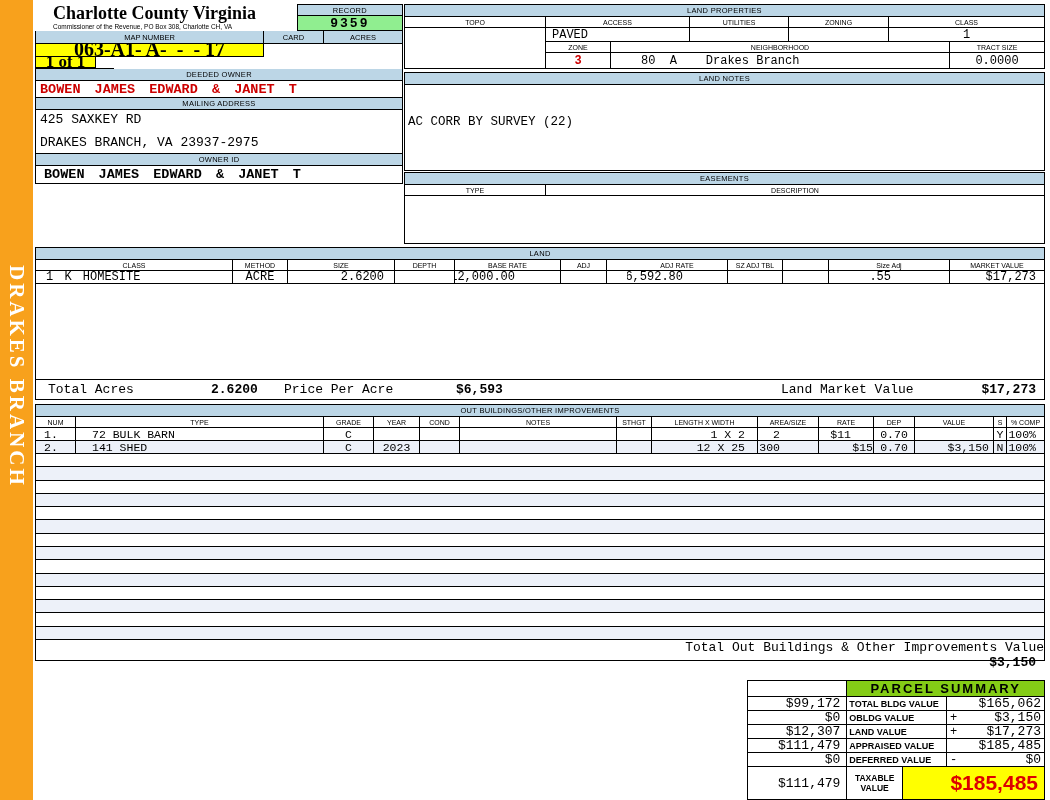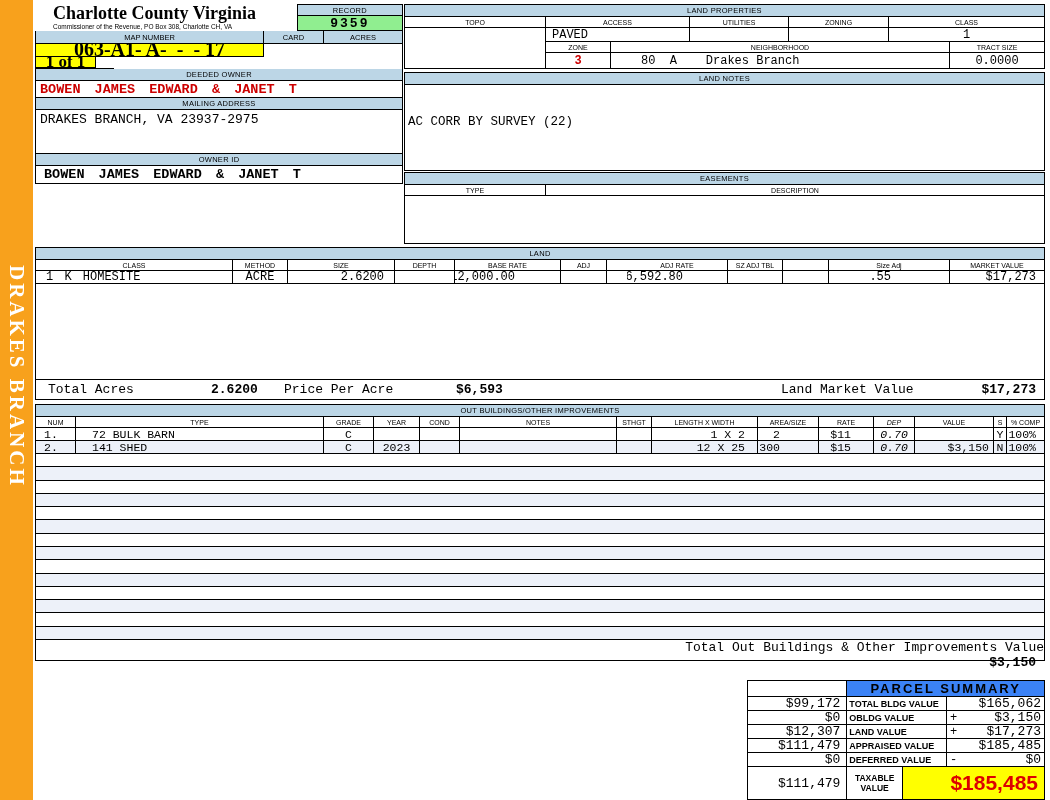--- a/index.html
+++ b/index.html
@@ -102,37 +102,37 @@
   .lc8 { width: 46px; } .lc9 { width: 121px; } .lc10 { width: 116px; flex: 1; }
   .land-empty { height: 96px; border-bottom: 1px solid #000; background: #fff; }
   .land-total { position: relative; height: 19px; font-size: 13px; }
   .land-total span { position: absolute; top: 2px; white-space: pre; }
   .lt-bold { font-weight: bold; }
 
   
   .ob { position: absolute; left: 35px; top: 404px; width: 1010px; border: 1px solid #000; }
   .oc0 { width: 40px; } .oc1 { width: 248px; } .oc2 { width: 50px; } .oc3 { width: 46px; }
   .oc4 { width: 40px; } .oc5 { width: 157px; } .oc6 { width: 35px; } .oc7 { width: 106px; }
-  .oc8 { width: 61px; } .oc9 { width: 55px; } .oc10 { width: 41px; font-style: italic; } .oc11 { width: 79px; }
+  .oc8 { width: 61px; } .oc9 { width: 55px; } .oc10 { width: 41px; } .oc11 { width: 79px; }
   .oc12 { width: 13px; } .oc13 { width: 39px; flex: 1; }
   .ob .datarow .cell { font-size: 11.5px; }
   .alt { background: #EDF1F9; }
   .ob-empties { height: 186px; display: flex; flex-direction: column; }
   .ob-empty { flex: 1; border-bottom: 1px solid #000; }
   .ob-total { height: 20px; display: flex; align-items: flex-end; font-size: 13px; white-space: pre; flex-direction: column; }
   .ob-total .spacer { flex: 1; }
   .ob-total .val { font-weight: bold; margin: 0 8px 0 70px; }
 
   
   .ps { position: absolute; left: 747px; top: 680px; width: 298px; border: 1px solid #000; }
   .ps-row { display: flex; height: 14px; border-bottom: 1px solid #000; }
   .ps-hdr { height: 16px; }
   .ps-prior { width: 100px; border-right: 1px solid #000; display: flex; align-items: center;
               justify-content: flex-end; padding-right: 6px; font-size: 13px; white-space: pre; }
-  .ps-title { width: 198px; background: #3b82f6; display: flex; align-items: center; justify-content: center;
+  .ps-title { width: 198px; background: #84cc16; display: flex; align-items: center; justify-content: center;
               font-size: 13px; font-weight: bold; letter-spacing: 2px; }
   .ps-label { width: 100px; border-right: 1px solid #000; display: flex; align-items: center;
               padding-left: 2px; font-size: 9px; font-weight: bold; white-space: pre; }
   .ps-op { width: 14px; display: flex; align-items: center; justify-content: center; font-size: 12px; }
   .ps-val { width: 84px; display: flex; align-items: center; justify-content: flex-end;
             padding-right: 3px; font-size: 13px; white-space: pre; }
   .ps-thick > .ps-op, .ps-thick > .ps-val { border-top: 1px solid #000; margin-top: -1px; }
   .ps-tax { display: flex; height: 32px; }
   .ps-tax .ps-prior { font-size: 13px; }
   .ps-taxlabel { width: 56px; border-right: 1px solid #000; display: flex; align-items: center;
@@ -169,20 +169,21 @@
       </div>
       <div class="mapvals">
         <div class="cell w-map map-value serif">063-A1- A-  -  - 17</div>
         <div class="cell w-card card-value serif">1 of 1</div>
         <div class="cell w-acres acres-value mono">2.6200</div>
       </div>
       <div class="bar">DEEDED OWNER</div>
       <div class="owner-row deeded mono">BOWEN JAMES EDWARD &amp; JANET T</div>
       <div class="bar">MAILING ADDRESS</div>
       <div class="mail-box mono">
+        <span>425 SAXKEY RD</span>
         <span>DRAKES BRANCH, VA 23937-2975</span>
       </div>
       <div class="bar">OWNER ID</div>
       <div class="ownerid-row mono">BOWEN JAMES EDWARD &amp; JANET T</div>
     </div>
   </div>
 
   <div class="lp">
     <div class="bar">LAND PROPERTIES</div>
     <div class="row colhdr">
@@ -306,21 +307,21 @@
     <div class="row datarow alt">
       <div class="cell oc0 mono" style="padding-left:8px">2.</div>
       <div class="cell oc1 mono" style="padding-left:16px">141 SHED</div>
       <div class="cell oc2 center mono">C</div>
       <div class="cell oc3 center mono">2023</div>
       <div class="cell oc4 mono"></div>
       <div class="cell oc5 mono"></div>
       <div class="cell oc6 mono"></div>
       <div class="cell oc7 right mono" style="padding-right:12px">12 X 25</div>
       <div class="cell oc8 right mono" style="padding-right:38px">300</div>
-      <div class="cell oc9 right mono" style="padding-right:22px">$15</div>
+      <div class="cell oc9 right mono" style="">$15</div>
       <div class="cell oc10 center mono">0.70</div>
       <div class="cell oc11 right mono" style="padding-right:4px">$3,150</div>
       <div class="cell oc12 center mono">N</div>
       <div class="cell oc13 right mono" style="padding-right:8px">100%</div>
     </div>
     <div class="ob-empties">
       <div class="ob-empty"></div>
         <div class="ob-empty alt"></div>
       <div class="ob-empty"></div>
         <div class="ob-empty alt"></div>

